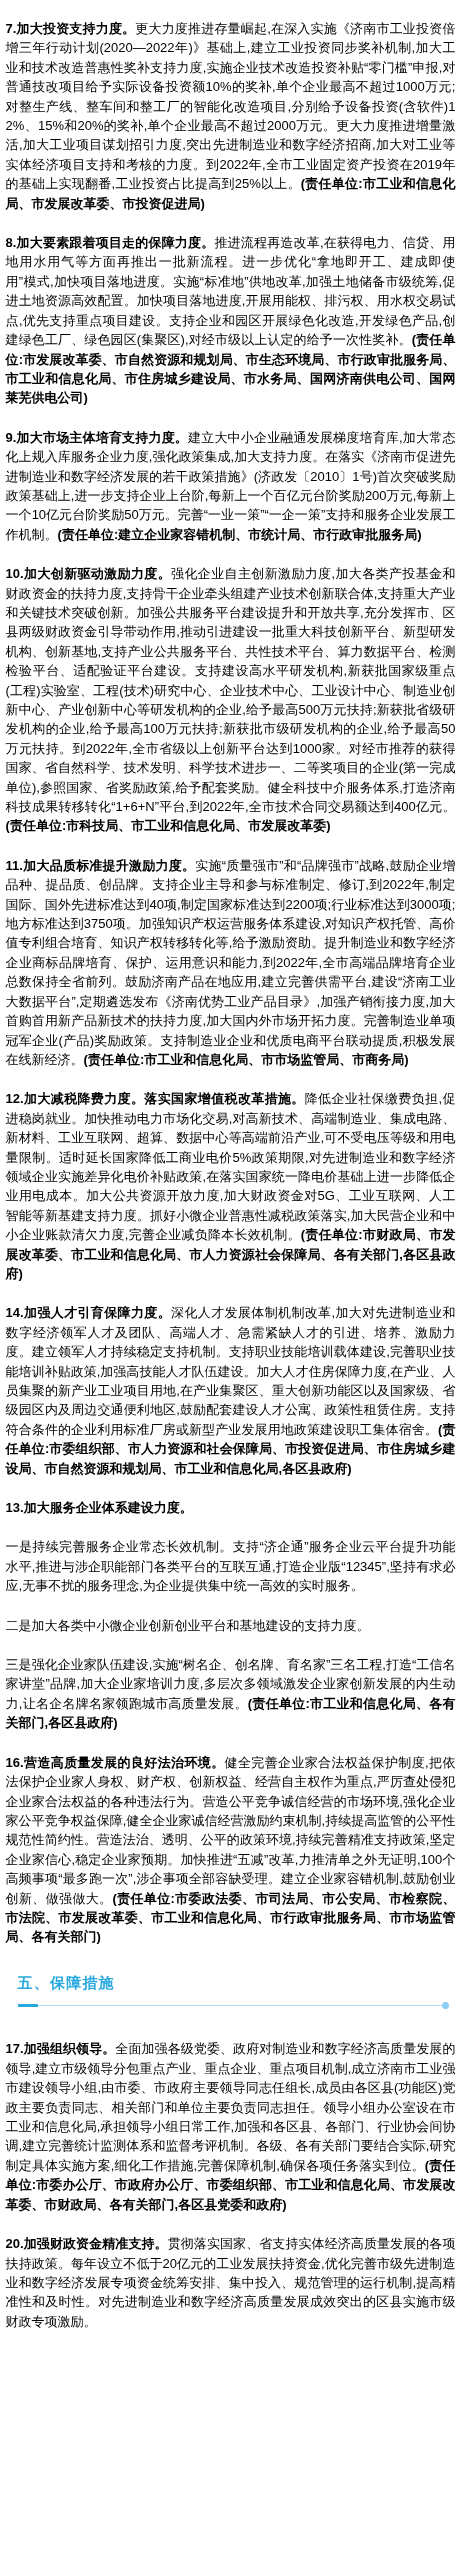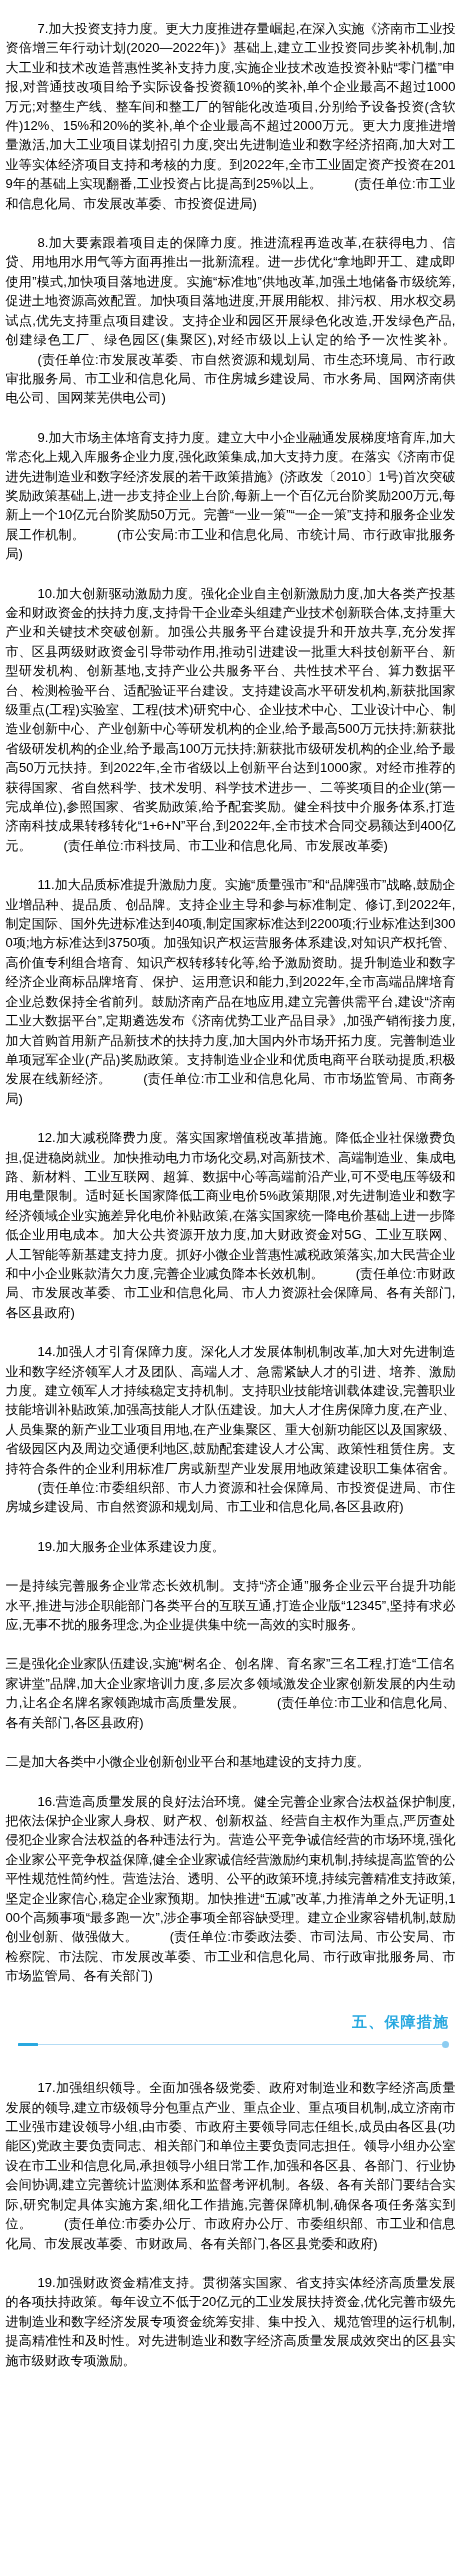--- a/index.html
+++ b/index.html
@@ -19,32 +19,30 @@
   }
   p.para {
     font-size: 13px;
     line-height: 19.4px;
     text-align: justify;
     margin: 0 0 20px 0;
     color: #000000;
     word-break: break-all;
   }
   p.para .bold {
-    font-weight: normal;
-    margin-left: 32px;
+    font-weight: bold;
   }
   .section-header {
     margin: 27.5px 6.2px 30px 12px;
   }
   .section-header .title {
     font-size: 15px;
     font-weight: bold;
     letter-spacing: 1.2px;
     margin: 0 0 8.7px 0;
-    text-align: right;
   }
   .section-header .rule {
     display: flex;
     align-items: center;
     height: 7.5px;
   }
   .section-header .rule .thick {
     width: 20.6px;
     height: 3.1px;
     border-radius: 0.6px;
@@ -59,34 +57,34 @@
     border-radius: 50%;
     margin-left: -1.9px;
   }
 </style>
 </head>
 <body>
 
 <div class="doc">
     <p class="para"><span class="bold">7.加大投资支持力度。</span><span>更大力度推进存量崛起,在深入实施《济南市工业投资倍增三年行动计划(2020—2022年)》基础上,建立工业投资同步奖补机制,加大工业和技术改造普惠性奖补支持力度,实施企业技术改造投资补贴“零门槛”申报,对普通技改项目给予实际设备投资额10%的奖补,单个企业最高不超过1000万元;对整生产线、整车间和整工厂的智能化改造项目,分别给予设备投资(含软件)12%、15%和20%的奖补,单个企业最高不超过2000万元。更大力度推进增量激活,加大工业项目谋划招引力度,突出先进制造业和数字经济招商,加大对工业等实体经济项目支持和考核的力度。到2022年,全市工业固定资产投资在2019年的基础上实现翻番,工业投资占比提高到25%以上。</span><span class="bold">(责任单位:市工业和信息化局、市发展改革委、市投资促进局)</span></p>
     <p class="para"><span class="bold">8.加大要素跟着项目走的保障力度。</span><span>推进流程再造改革,在获得电力、信贷、用地用水用气等方面再推出一批新流程。进一步优化“拿地即开工、建成即使用”模式,加快项目落地进度。实施“标准地”供地改革,加强土地储备市级统筹,促进土地资源高效配置。加快项目落地进度,开展用能权、排污权、用水权交易试点,优先支持重点项目建设。支持企业和园区开展绿色化改造,开发绿色产品,创建绿色工厂、绿色园区(集聚区),对经市级以上认定的给予一次性奖补。</span><span class="bold">(责任单位:市发展改革委、市自然资源和规划局、市生态环境局、市行政审批服务局、市工业和信息化局、市住房城乡建设局、市水务局、国网济南供电公司、国网莱芜供电公司)</span></p>
-    <p class="para"><span class="bold">9.加大市场主体培育支持力度。</span><span>建立大中小企业融通发展梯度培育库,加大常态化上规入库服务企业力度,强化政策集成,加大支持力度。在落实《济南市促进先进制造业和数字经济发展的若干政策措施》(济政发〔2010〕1号)首次突破奖励政策基础上,进一步支持企业上台阶,每新上一个百亿元台阶奖励200万元,每新上一个10亿元台阶奖励50万元。完善“一业一策”“一企一策”支持和服务企业发展工作机制。</span><span class="bold">(市公安局:市工业和信息化局、市统计局、市行政审批服务局)</span></p>
+    <p class="para"><span class="bold">9.加大市场主体培育支持力度。</span><span>建立大中小企业融通发展梯度培育库,加大常态化上规入库服务企业力度,强化政策集成,加大支持力度。在落实《济南市促进先进制造业和数字经济发展的若干政策措施》(济政发〔2010〕1号)首次突破奖励政策基础上,进一步支持企业上台阶,每新上一个百亿元台阶奖励200万元,每新上一个10亿元台阶奖励50万元。完善“一业一策”“一企一策”支持和服务企业发展工作机制。</span><span class="bold">(责任单位:建立企业家容错机制、市统计局、市行政审批服务局)</span></p>
     <p class="para"><span class="bold">10.加大创新驱动激励力度。</span><span>强化企业自主创新激励力度,加大各类产投基金和财政资金的扶持力度,支持骨干企业牵头组建产业技术创新联合体,支持重大产业和关键技术突破创新。加强公共服务平台建设提升和开放共享,充分发挥市、区县两级财政资金引导带动作用,推动引进建设一批重大科技创新平台、新型研发机构、创新基地,支持产业公共服务平台、共性技术平台、算力数据平台、检测检验平台、适配验证平台建设。支持建设高水平研发机构,新获批国家级重点(工程)实验室、工程(技术)研究中心、企业技术中心、工业设计中心、制造业创新中心、产业创新中心等研发机构的企业,给予最高500万元扶持;新获批省级研发机构的企业,给予最高100万元扶持;新获批市级研发机构的企业,给予最高50万元扶持。到2022年,全市省级以上创新平台达到1000家。对经市推荐的获得国家、省自然科学、技术发明、科学技术进步一、二等奖项目的企业(第一完成单位),参照国家、省奖励政策,给予配套奖励。健全科技中介服务体系,打造济南科技成果转移转化“1+6+N”平台,到2022年,全市技术合同交易额达到400亿元。</span><span class="bold">(责任单位:市科技局、市工业和信息化局、市发展改革委)</span></p>
     <p class="para"><span class="bold">11.加大品质标准提升激励力度。</span><span>实施“质量强市”和“品牌强市”战略,鼓励企业增品种、提品质、创品牌。支持企业主导和参与标准制定、修订,到2022年,制定国际、国外先进标准达到40项,制定国家标准达到2200项;行业标准达到3000项;地方标准达到3750项。加强知识产权运营服务体系建设,对知识产权托管、高价值专利组合培育、知识产权转移转化等,给予激励资助。提升制造业和数字经济企业商标品牌培育、保护、运用意识和能力,到2022年,全市高端品牌培育企业总数保持全省前列。鼓励济南产品在地应用,建立完善供需平台,建设“济南工业大数据平台”,定期遴选发布《济南优势工业产品目录》,加强产销衔接力度,加大首购首用新产品新技术的扶持力度,加大国内外市场开拓力度。完善制造业单项冠军企业(产品)奖励政策。支持制造业企业和优质电商平台联动提质,积极发展在线新经济。</span><span class="bold">(责任单位:市工业和信息化局、市市场监管局、市商务局)</span></p>
     <p class="para"><span class="bold">12.加大减税降费力度。落实国家增值税改革措施。</span><span>降低企业社保缴费负担,促进稳岗就业。加快推动电力市场化交易,对高新技术、高端制造业、集成电路、新材料、工业互联网、超算、数据中心等高端前沿产业,可不受电压等级和用电量限制。适时延长国家降低工商业电价5%政策期限,对先进制造业和数字经济领域企业实施差异化电价补贴政策,在落实国家统一降电价基础上进一步降低企业用电成本。加大公共资源开放力度,加大财政资金对5G、工业互联网、人工智能等新基建支持力度。抓好小微企业普惠性减税政策落实,加大民营企业和中小企业账款清欠力度,完善企业减负降本长效机制。</span><span class="bold">(责任单位:市财政局、市发展改革委、市工业和信息化局、市人力资源社会保障局、各有关部门,各区县政府)</span></p>
     <p class="para"><span class="bold">14.加强人才引育保障力度。</span><span>深化人才发展体制机制改革,加大对先进制造业和数字经济领军人才及团队、高端人才、急需紧缺人才的引进、培养、激励力度。建立领军人才持续稳定支持机制。支持职业技能培训载体建设,完善职业技能培训补贴政策,加强高技能人才队伍建设。加大人才住房保障力度,在产业、人员集聚的新产业工业项目用地,在产业集聚区、重大创新功能区以及国家级、省级园区内及周边交通便利地区,鼓励配套建设人才公寓、政策性租赁住房。支持符合条件的企业利用标准厂房或新型产业发展用地政策建设职工集体宿舍。</span><span class="bold">(责任单位:市委组织部、市人力资源和社会保障局、市投资促进局、市住房城乡建设局、市自然资源和规划局、市工业和信息化局,各区县政府)</span></p>
-    <p class="para"><span class="bold">19.加大服务企业体系建设力度。</span></p>
+    <p class="para"><span class="bold">13.加大服务企业体系建设力度。</span></p>
     <p class="para"><span>一是持续完善服务企业常态长效机制。支持“济企通”服务企业云平台提升功能水平,推进与涉企职能部门各类平台的互联互通,打造企业版“12345”,坚持有求必应,无事不扰的服务理念,为企业提供集中统一高效的实时服务。</span></p>
+    <p class="para"><span>二是加大各类中小微企业创新创业平台和基地建设的支持力度。</span></p>
     <p class="para"><span>三是强化企业家队伍建设,实施“树名企、创名牌、育名家”三名工程,打造“工信名家讲堂”品牌,加大企业家培训力度,多层次多领域激发企业家创新发展的内生动力,让名企名牌名家领跑城市高质量发展。</span><span class="bold">(责任单位:市工业和信息化局、各有关部门,各区县政府)</span></p>
-    <p class="para"><span>二是加大各类中小微企业创新创业平台和基地建设的支持力度。</span></p>
     <p class="para"><span class="bold">16.营造高质量发展的良好法治环境。</span><span>健全完善企业家合法权益保护制度,把依法保护企业家人身权、财产权、创新权益、经营自主权作为重点,严厉查处侵犯企业家合法权益的各种违法行为。营造公平竞争诚信经营的市场环境,强化企业家公平竞争权益保障,健全企业家诚信经营激励约束机制,持续提高监管的公平性规范性简约性。营造法治、透明、公平的政策环境,持续完善精准支持政策,坚定企业家信心,稳定企业家预期。加快推进“五减”改革,力推清单之外无证明,100个高频事项“最多跑一次”,涉企事项全部容缺受理。建立企业家容错机制,鼓励创业创新、做强做大。</span><span class="bold">(责任单位:市委政法委、市司法局、市公安局、市检察院、市法院、市发展改革委、市工业和信息化局、市行政审批服务局、市市场监管局、各有关部门)</span></p>
     <div class="section-header">
       <div class="title" style="color: rgb(41, 169, 224);">五、保障措施</div>
       <div class="rule">
         <div class="thick" style="background: rgb(41, 169, 224);"></div>
         <div class="thin" style="background: rgb(179, 220, 245);"></div>
         <div class="dot" style="background: rgb(140, 205, 241);"></div>
       </div>
     </div>
     <p class="para"><span class="bold">17.加强组织领导。</span><span>全面加强各级党委、政府对制造业和数字经济高质量发展的领导,建立市级领导分包重点产业、重点企业、重点项目机制,成立济南市工业强市建设领导小组,由市委、市政府主要领导同志任组长,成员由各区县(功能区)党政主要负责同志、相关部门和单位主要负责同志担任。领导小组办公室设在市工业和信息化局,承担领导小组日常工作,加强和各区县、各部门、行业协会间协调,建立完善统计监测体系和监督考评机制。各级、各有关部门要结合实际,研究制定具体实施方案,细化工作措施,完善保障机制,确保各项任务落实到位。</span><span class="bold">(责任单位:市委办公厅、市政府办公厅、市委组织部、市工业和信息化局、市发展改革委、市财政局、各有关部门,各区县党委和政府)</span></p>
-    <p class="para"><span class="bold">19.加强财政资金精准支持。</span><span>贯彻落实国家、省支持实体经济高质量发展的各项扶持政策。每年设立不低于20亿元的工业发展扶持资金,优化完善市级先进制造业和数字经济发展专项资金统筹安排、集中投入、规范管理的运行机制,提高精准性和及时性。对先进制造业和数字经济高质量发展成效突出的区县实施市级财政专项激励。</span></p>
+    <p class="para"><span class="bold">20.加强财政资金精准支持。</span><span>贯彻落实国家、省支持实体经济高质量发展的各项扶持政策。每年设立不低于20亿元的工业发展扶持资金,优化完善市级先进制造业和数字经济发展专项资金统筹安排、集中投入、规范管理的运行机制,提高精准性和及时性。对先进制造业和数字经济高质量发展成效突出的区县实施市级财政专项激励。</span></p>
   </div>
 
 
 </body></html>

